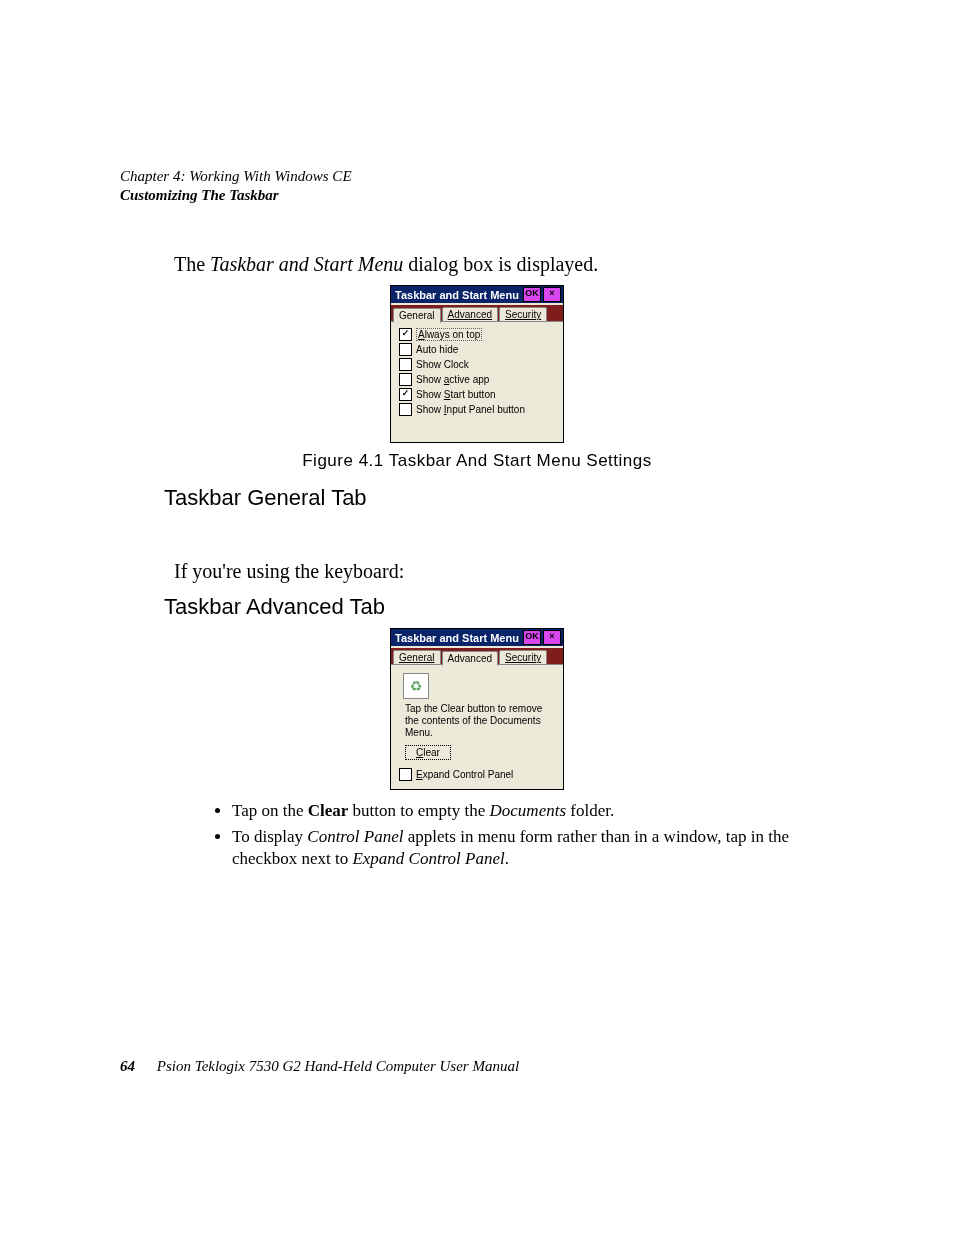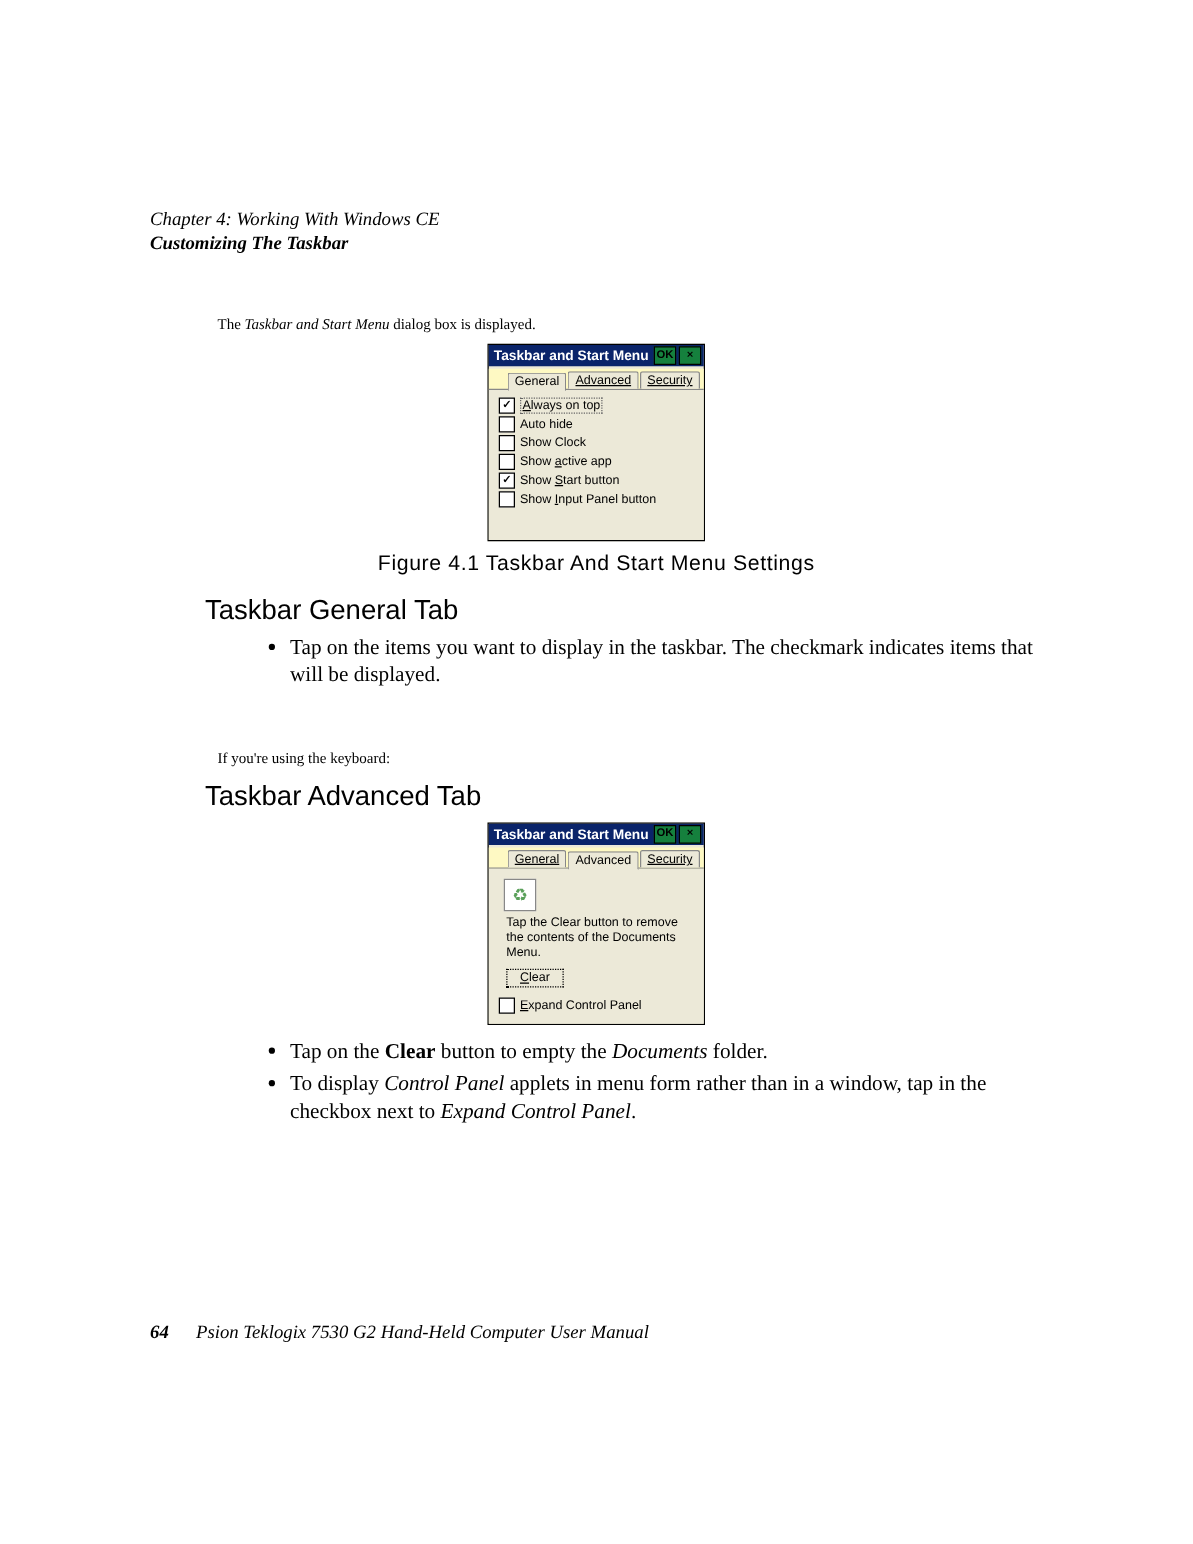--- a/index.html
+++ b/index.html
@@ -24,21 +24,21 @@
   .header-section {
     font-style: italic;
     font-weight: bold;
     font-size: 15px;
     margin-bottom: 34px;
   }
   .body-indent {
     margin-left: 54px;
   }
   .para {
-    font-size: 12px;
+    font-size: 20px;
     line-height: 1.25;
     margin-bottom: 6px;
     margin-top: 48px;
   }
   .dialog-center {
     display: flex;
     justify-content: center;
     margin: 8px 0 6px 0;
   }
   .dialog {
@@ -53,39 +53,38 @@
     color: #fff;
     font-weight: bold;
     font-size: 11px;
     height: 17px;
     display: flex;
     align-items: center;
     padding: 0 2px 0 4px;
   }
   .titlebar .spacer { flex: 1; }
   .tb-btn {
-    background: #15803d;
+    background: #d946ef;
     color: #000;
     border: 1px solid #000;
     font-size: 9px;
     font-weight: bold;
     width: 16px;
     height: 13px;
     text-align: center;
     line-height: 11px;
     margin-left: 2px;
     font-family: Tahoma, Arial, sans-serif;
   }
   .tabs {
     display: flex;
     border-bottom: 1px solid #888;
     padding: 2px 2px 0 2px;
     margin-top: 2px;
-    background: #fef9c3;
-    justify-content: flex-end;
+    background: #7f1d1d;
   }
   .tab {
     font-size: 10px;
     padding: 1px 5px;
     border: 1px solid #888;
     border-bottom: none;
     margin-right: 1px;
     background: #ece9d8;
     border-radius: 2px 2px 0 0;
   }
@@ -244,23 +243,20 @@
           <span><span>Show </span><span class="ul">I</span><span>nput Panel button</span></span>
         </div>
         <div style="height:18px"></div>
       </div>
     </div>
   </div>
 
   <div class="figcap">Figure 4.1 Taskbar And Start Menu Settings</div>
 
   <div class="h3">Taskbar General Tab</div>
-  <ul class="bullets">
-    <li>Tap on the items you want to display in the taskbar. The checkmark indicates items that will be displayed.</li>
-  </ul>
 
   <div class="para" style="margin-left:54px">If you're using the keyboard:</div>
 
   <div class="h3">Taskbar Advanced Tab</div>
 
   <div class="dialog-center">
     <div class="advbox">
       <div class="titlebar">
         <span>Taskbar and Start Menu</span>
         <span class="spacer"></span>

